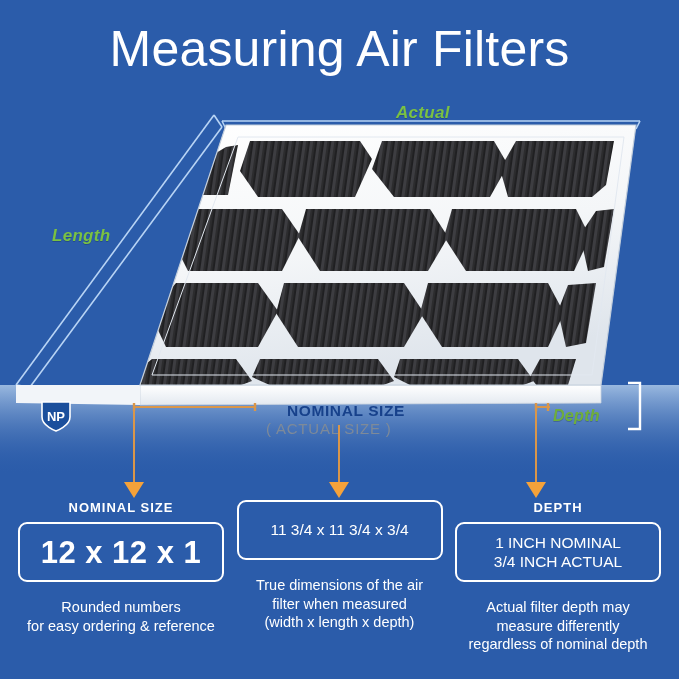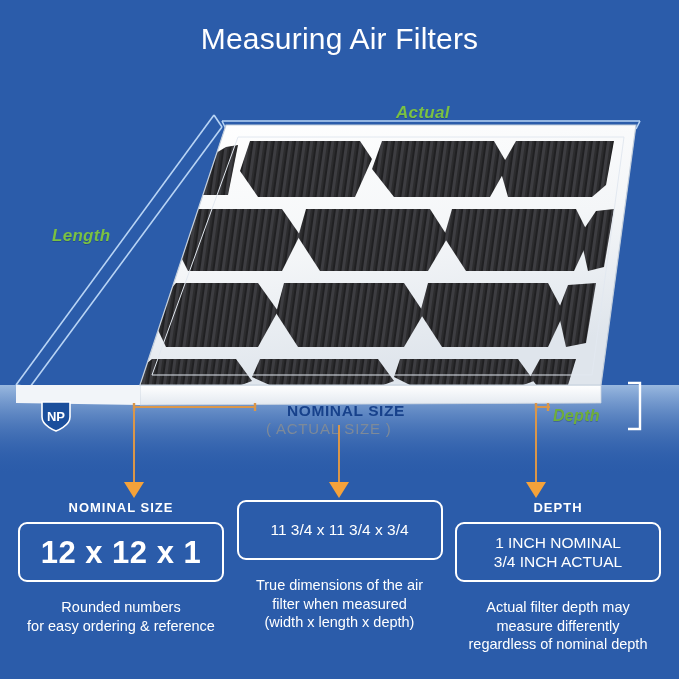--- a/index.html
+++ b/index.html
@@ -19,21 +19,21 @@
   }
 
   
   .title {
     position: absolute;
     top: 22px;
     left: 0;
     width: 679px;
     text-align: center;
     color: #ffffff;
-    font-size: 30px;
+    font-size: 50px;
     font-weight: 400;
     letter-spacing: 0.2px;
     line-height: 1.1;
   }
 
   
   .stage {
     position: absolute;
     left: 0;
     top: 85px;

